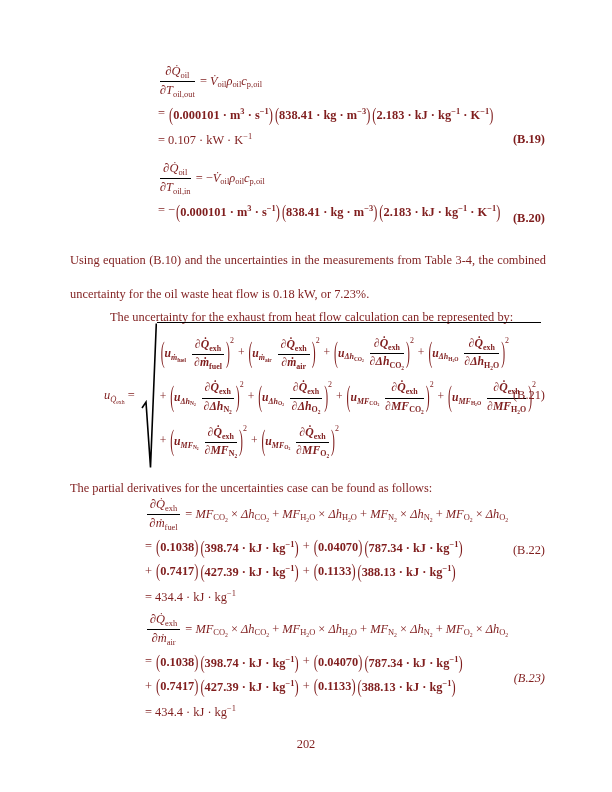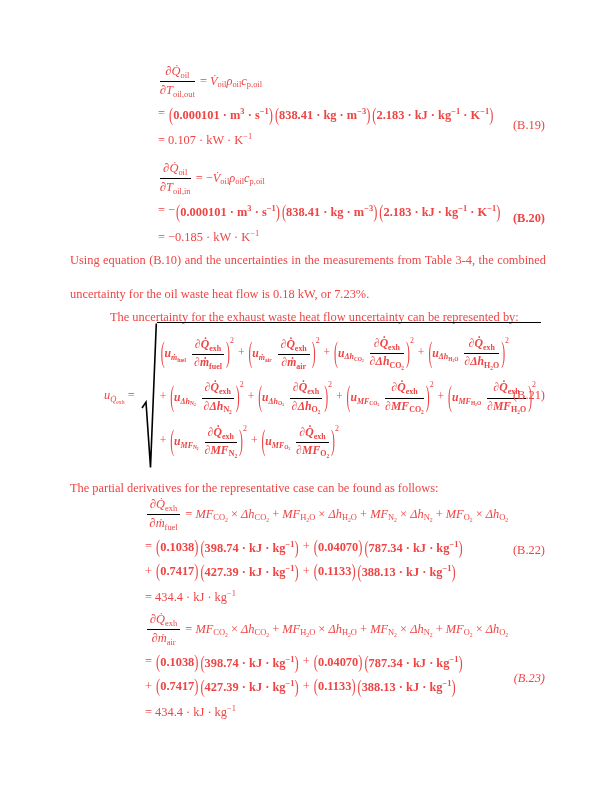--- a/index.html
+++ b/index.html
@@ -1,21 +1,21 @@
 <!DOCTYPE html>
 <html><head>
 <meta charset="utf-8">
 <style>
   html,body{margin:0;padding:0;background:#e8e8e8;}
   .page{
     position:relative;
     width:612px;height:792px;
     margin:0 auto;
     background:#ffffff;
-    color:#ef4444;
+    color:#7f1d1d;
     font-family:"Liberation Serif","DejaVu Serif",serif;
     font-size:12.4px;
     overflow:hidden;
   }
   .para{position:absolute;text-align:justify;line-height:34px;}
   .para.lastleft{text-align-last:left;}
   .indent{text-indent:40px;}
   .eq{position:absolute;}
   .eqline{white-space:nowrap;margin-bottom:7px;line-height:1.25;}
   .eqlabel{position:absolute;right:0;font-style:normal;}
@@ -47,63 +47,63 @@
 </style>
 </head>
 <body>
 
 <div class="page">
 
   <div class="eq" style="top:64px;left:158px;width:387px;">
     <div class="eqline"><span class="mfrac"><span class="mnum"><span class="mi">∂Q̇</span><span class="msub"><span class="mr">oil</span></span></span><span class="mden"><span class="mi">∂T</span><span class="msub"><span class="mr">oil,out</span></span></span></span><span class="mr"> = </span><span class="mi">V̇</span><span class="msub"><span class="mr">oil</span></span><span class="mi">ρ</span><span class="msub"><span class="mr">oil</span></span><span class="mi">c</span><span class="msub"><span class="mr">p,oil</span></span></div>
     <div class="eqline"><span class="mr">= </span><span class="mparen pm"><span class="mlp">(</span><span class="mpc"><span class="mr">0.000101 · m</span><span class="msup"><span class="mr">3</span></span><span class="mr"> · s</span><span class="msup"><span class="mr">−1</span></span></span><span class="mrp">)</span></span><span class="mparen pm"><span class="mlp">(</span><span class="mpc"><span class="mr">838.41 · kg · m</span><span class="msup"><span class="mr">−3</span></span></span><span class="mrp">)</span></span><span class="mparen pm"><span class="mlp">(</span><span class="mpc"><span class="mr">2.183 · kJ · kg</span><span class="msup"><span class="mr">−1</span></span><span class="mr"> · K</span><span class="msup"><span class="mr">−1</span></span></span><span class="mrp">)</span></span></div>
     <div class="eqline"><span class="mr">= 0.107 · kW · K</span><span class="msup"><span class="mr">−1</span></span></div>
-    <div class="eqlabel" style="top:54px;">(B.19)</div>
+    <div class="eqlabel" style="top:68px;font-weight:bold;">(B.19)</div>
   </div>
 
   <div class="eq" style="top:161px;left:158px;width:387px;">
     <div class="eqline"><span class="mfrac"><span class="mnum"><span class="mi">∂Q̇</span><span class="msub"><span class="mr">oil</span></span></span><span class="mden"><span class="mi">∂T</span><span class="msub"><span class="mr">oil,in</span></span></span></span><span class="mr"> = −</span><span class="mi">V̇</span><span class="msub"><span class="mr">oil</span></span><span class="mi">ρ</span><span class="msub"><span class="mr">oil</span></span><span class="mi">c</span><span class="msub"><span class="mr">p,oil</span></span></div>
     <div class="eqline"><span class="mr">= −</span><span class="mparen pm"><span class="mlp">(</span><span class="mpc"><span class="mr">0.000101 · m</span><span class="msup"><span class="mr">3</span></span><span class="mr"> · s</span><span class="msup"><span class="mr">−1</span></span></span><span class="mrp">)</span></span><span class="mparen pm"><span class="mlp">(</span><span class="mpc"><span class="mr">838.41 · kg · m</span><span class="msup"><span class="mr">−3</span></span></span><span class="mrp">)</span></span><span class="mparen pm"><span class="mlp">(</span><span class="mpc"><span class="mr">2.183 · kJ · kg</span><span class="msup"><span class="mr">−1</span></span><span class="mr"> · K</span><span class="msup"><span class="mr">−1</span></span></span><span class="mrp">)</span></span></div>
-    <div class="eqline"><span class="mr">= −0.185 · kW · K</span><span class="msup"><span class="mr">−1</span></span></div>
     <div class="eqlabel" style="top:50px;font-weight:bold;">(B.20)</div>
   </div>
 
   <div class="para lastleft" style="top:243px;left:70px;width:476px;">Using equation (B.10) and the uncertainties in the measurements from Table 3-4, the combined uncertainty for the oil waste heat flow is 0.18 kW, or 7.23%.</div>
 
-  <div class="para indent" style="top:300px;left:70px;width:476px;">The uncertainty for the exhaust waste heat flow uncertainty can be represented by:</div>
+  <div class="para indent" style="top:300px;left:70px;width:476px;">The uncertainty for the exhaust from heat flow calculation can be represented by:</div>
 
   <div class="eq" style="top:322px;left:104px;width:441px;">
     <div class="b21line">
       <span><span class="mi">u</span><span class="msub"><span class="mi">Q̇</span><span class="msub"><span class="mr">exh</span></span></span><span class="mr">  =  </span></span>
       <span class="sqrt">
         <svg viewBox="0 0 16 100" preserveAspectRatio="none">
           <path d="M1 58 L5 54 L9.5 98 L15.3 1" fill="none" stroke="#000" stroke-width="1.6" vector-effect="non-scaling-stroke"></path>
         </svg>
         <span class="sqrt-body">
           <div class="sqrt-row"><span class="mparen pt"><span class="mlp">(</span><span class="mpc"><span class="mi">u</span><span class="msub"><span class="mi">ṁ</span><span class="msub"><span class="mr">fuel</span></span></span><span class="mgap" style="width: 4px;"></span><span class="mfrac"><span class="mnum"><span class="mi">∂Q̇</span><span class="msub"><span class="mr">exh</span></span></span><span class="mden"><span class="mi">∂ṁ</span><span class="msub"><span class="mr">fuel</span></span></span></span></span><span class="mrp">)</span><span class="mexp">2</span></span><span class="mr"> + </span><span class="mparen pt"><span class="mlp">(</span><span class="mpc"><span class="mi">u</span><span class="msub"><span class="mi">ṁ</span><span class="msub"><span class="mr">air</span></span></span><span class="mgap" style="width: 4px;"></span><span class="mfrac"><span class="mnum"><span class="mi">∂Q̇</span><span class="msub"><span class="mr">exh</span></span></span><span class="mden"><span class="mi">∂ṁ</span><span class="msub"><span class="mr">air</span></span></span></span></span><span class="mrp">)</span><span class="mexp">2</span></span><span class="mr"> + </span><span class="mparen pt"><span class="mlp">(</span><span class="mpc"><span class="mi">u</span><span class="msub"><span class="mi">Δh</span><span class="msub"><span class="mr">CO</span><span class="msub"><span class="mr">2</span></span></span></span><span class="mgap" style="width: 4px;"></span><span class="mfrac"><span class="mnum"><span class="mi">∂Q̇</span><span class="msub"><span class="mr">exh</span></span></span><span class="mden"><span class="mi">∂Δh</span><span class="msub"><span class="mr">CO</span><span class="msub"><span class="mr">2</span></span></span></span></span></span><span class="mrp">)</span><span class="mexp">2</span></span><span class="mr"> + </span><span class="mparen pt"><span class="mlp">(</span><span class="mpc"><span class="mi">u</span><span class="msub"><span class="mi">Δh</span><span class="msub"><span class="mr">H</span><span class="msub"><span class="mr">2</span></span><span class="mr">O</span></span></span><span class="mgap" style="width: 4px;"></span><span class="mfrac"><span class="mnum"><span class="mi">∂Q̇</span><span class="msub"><span class="mr">exh</span></span></span><span class="mden"><span class="mi">∂Δh</span><span class="msub"><span class="mr">H</span><span class="msub"><span class="mr">2</span></span><span class="mr">O</span></span></span></span></span><span class="mrp">)</span><span class="mexp">2</span></span></div>
           <div class="sqrt-row"><span class="mr">+ </span><span class="mparen pt"><span class="mlp">(</span><span class="mpc"><span class="mi">u</span><span class="msub"><span class="mi">Δh</span><span class="msub"><span class="mr">N</span><span class="msub"><span class="mr">2</span></span></span></span><span class="mgap" style="width: 4px;"></span><span class="mfrac"><span class="mnum"><span class="mi">∂Q̇</span><span class="msub"><span class="mr">exh</span></span></span><span class="mden"><span class="mi">∂Δh</span><span class="msub"><span class="mr">N</span><span class="msub"><span class="mr">2</span></span></span></span></span></span><span class="mrp">)</span><span class="mexp">2</span></span><span class="mr"> + </span><span class="mparen pt"><span class="mlp">(</span><span class="mpc"><span class="mi">u</span><span class="msub"><span class="mi">Δh</span><span class="msub"><span class="mr">O</span><span class="msub"><span class="mr">2</span></span></span></span><span class="mgap" style="width: 4px;"></span><span class="mfrac"><span class="mnum"><span class="mi">∂Q̇</span><span class="msub"><span class="mr">exh</span></span></span><span class="mden"><span class="mi">∂Δh</span><span class="msub"><span class="mr">O</span><span class="msub"><span class="mr">2</span></span></span></span></span></span><span class="mrp">)</span><span class="mexp">2</span></span><span class="mr"> + </span><span class="mparen pt"><span class="mlp">(</span><span class="mpc"><span class="mi">u</span><span class="msub"><span class="mi">MF</span><span class="msub"><span class="mr">CO</span><span class="msub"><span class="mr">2</span></span></span></span><span class="mgap" style="width: 4px;"></span><span class="mfrac"><span class="mnum"><span class="mi">∂Q̇</span><span class="msub"><span class="mr">exh</span></span></span><span class="mden"><span class="mi">∂MF</span><span class="msub"><span class="mr">CO</span><span class="msub"><span class="mr">2</span></span></span></span></span></span><span class="mrp">)</span><span class="mexp">2</span></span><span class="mr"> + </span><span class="mparen pt"><span class="mlp">(</span><span class="mpc"><span class="mi">u</span><span class="msub"><span class="mi">MF</span><span class="msub"><span class="mr">H</span><span class="msub"><span class="mr">2</span></span><span class="mr">O</span></span></span><span class="mgap" style="width: 4px;"></span><span class="mfrac"><span class="mnum"><span class="mi">∂Q̇</span><span class="msub"><span class="mr">exh</span></span></span><span class="mden"><span class="mi">∂MF</span><span class="msub"><span class="mr">H</span><span class="msub"><span class="mr">2</span></span><span class="mr">O</span></span></span></span></span><span class="mrp">)</span><span class="mexp">2</span></span></div>
           <div class="sqrt-row"><span class="mr">+ </span><span class="mparen pt"><span class="mlp">(</span><span class="mpc"><span class="mi">u</span><span class="msub"><span class="mi">MF</span><span class="msub"><span class="mr">N</span><span class="msub"><span class="mr">2</span></span></span></span><span class="mgap" style="width: 4px;"></span><span class="mfrac"><span class="mnum"><span class="mi">∂Q̇</span><span class="msub"><span class="mr">exh</span></span></span><span class="mden"><span class="mi">∂MF</span><span class="msub"><span class="mr">N</span><span class="msub"><span class="mr">2</span></span></span></span></span></span><span class="mrp">)</span><span class="mexp">2</span></span><span class="mr"> + </span><span class="mparen pt"><span class="mlp">(</span><span class="mpc"><span class="mi">u</span><span class="msub"><span class="mi">MF</span><span class="msub"><span class="mr">O</span><span class="msub"><span class="mr">2</span></span></span></span><span class="mgap" style="width: 4px;"></span><span class="mfrac"><span class="mnum"><span class="mi">∂Q̇</span><span class="msub"><span class="mr">exh</span></span></span><span class="mden"><span class="mi">∂MF</span><span class="msub"><span class="mr">O</span><span class="msub"><span class="mr">2</span></span></span></span></span></span><span class="mrp">)</span><span class="mexp">2</span></span></div>
         </span>
       </span>
     </div>
     <div class="eqlabel" style="top:66px;margin-left:27px;">(B.21)</div>
   </div>
 
-  <div class="para" style="top:471px;left:70px;width:476px;">The partial derivatives for the representative case can be found as follows:</div>
+  <div class="para" style="top:471px;left:70px;width:476px;">The partial derivatives for the uncertainties case can be found as follows:</div>
 
   <div class="eq" style="top:497px;left:145px;width:400px;">
     <div class="eqline"><span class="mfrac"><span class="mnum"><span class="mi">∂Q̇</span><span class="msub"><span class="mr">exh</span></span></span><span class="mden"><span class="mi">∂ṁ</span><span class="msub"><span class="mr">fuel</span></span></span></span><span class="mr"> = </span><span class="mi">MF</span><span class="msub"><span class="mr">CO</span><span class="msub"><span class="mr">2</span></span></span><span class="mr"> × </span><span class="mi">Δh</span><span class="msub"><span class="mr">CO</span><span class="msub"><span class="mr">2</span></span></span><span class="mr"> + </span><span class="mi">MF</span><span class="msub"><span class="mr">H</span><span class="msub"><span class="mr">2</span></span><span class="mr">O</span></span><span class="mr"> × </span><span class="mi">Δh</span><span class="msub"><span class="mr">H</span><span class="msub"><span class="mr">2</span></span><span class="mr">O</span></span><span class="mr"> + </span><span class="mi">MF</span><span class="msub"><span class="mr">N</span><span class="msub"><span class="mr">2</span></span></span><span class="mr"> × </span><span class="mi">Δh</span><span class="msub"><span class="mr">N</span><span class="msub"><span class="mr">2</span></span></span><span class="mr"> + </span><span class="mi">MF</span><span class="msub"><span class="mr">O</span><span class="msub"><span class="mr">2</span></span></span><span class="mr"> × </span><span class="mi">Δh</span><span class="msub"><span class="mr">O</span><span class="msub"><span class="mr">2</span></span></span></div>
     <div class="eqline"><span class="mr">= </span><span class="mparen pm"><span class="mlp">(</span><span class="mpc"><span class="mr">0.1038</span></span><span class="mrp">)</span></span><span class="mparen pm"><span class="mlp">(</span><span class="mpc"><span class="mr">398.74 · kJ · kg</span><span class="msup"><span class="mr">−1</span></span></span><span class="mrp">)</span></span><span class="mr"> + </span><span class="mparen pm"><span class="mlp">(</span><span class="mpc"><span class="mr">0.04070</span></span><span class="mrp">)</span></span><span class="mparen pm"><span class="mlp">(</span><span class="mpc"><span class="mr">787.34 · kJ · kg</span><span class="msup"><span class="mr">−1</span></span></span><span class="mrp">)</span></span></div>
     <div class="eqline"><span class="mr">+ </span><span class="mparen pm"><span class="mlp">(</span><span class="mpc"><span class="mr">0.7417</span></span><span class="mrp">)</span></span><span class="mparen pm"><span class="mlp">(</span><span class="mpc"><span class="mr">427.39 · kJ · kg</span><span class="msup"><span class="mr">−1</span></span></span><span class="mrp">)</span></span><span class="mr"> + </span><span class="mparen pm"><span class="mlp">(</span><span class="mpc"><span class="mr">0.1133</span></span><span class="mrp">)</span></span><span class="mparen pm"><span class="mlp">(</span><span class="mpc"><span class="mr">388.13 · kJ · kg</span><span class="msup"><span class="mr">−1</span></span></span><span class="mrp">)</span></span></div>
     <div class="eqline"><span class="mr">= 434.4 · kJ · kg</span><span class="msup"><span class="mr">−1</span></span></div>
     <div class="eqlabel" style="top:46px;">(B.22)</div>
   </div>
 
   <div class="eq" style="top:612px;left:145px;width:400px;">
     <div class="eqline"><span class="mfrac"><span class="mnum"><span class="mi">∂Q̇</span><span class="msub"><span class="mr">exh</span></span></span><span class="mden"><span class="mi">∂ṁ</span><span class="msub"><span class="mr">air</span></span></span></span><span class="mr"> = </span><span class="mi">MF</span><span class="msub"><span class="mr">CO</span><span class="msub"><span class="mr">2</span></span></span><span class="mr"> × </span><span class="mi">Δh</span><span class="msub"><span class="mr">CO</span><span class="msub"><span class="mr">2</span></span></span><span class="mr"> + </span><span class="mi">MF</span><span class="msub"><span class="mr">H</span><span class="msub"><span class="mr">2</span></span><span class="mr">O</span></span><span class="mr"> × </span><span class="mi">Δh</span><span class="msub"><span class="mr">H</span><span class="msub"><span class="mr">2</span></span><span class="mr">O</span></span><span class="mr"> + </span><span class="mi">MF</span><span class="msub"><span class="mr">N</span><span class="msub"><span class="mr">2</span></span></span><span class="mr"> × </span><span class="mi">Δh</span><span class="msub"><span class="mr">N</span><span class="msub"><span class="mr">2</span></span></span><span class="mr"> + </span><span class="mi">MF</span><span class="msub"><span class="mr">O</span><span class="msub"><span class="mr">2</span></span></span><span class="mr"> × </span><span class="mi">Δh</span><span class="msub"><span class="mr">O</span><span class="msub"><span class="mr">2</span></span></span></div>
     <div class="eqline"><span class="mr">= </span><span class="mparen pm"><span class="mlp">(</span><span class="mpc"><span class="mr">0.1038</span></span><span class="mrp">)</span></span><span class="mparen pm"><span class="mlp">(</span><span class="mpc"><span class="mr">398.74 · kJ · kg</span><span class="msup"><span class="mr">−1</span></span></span><span class="mrp">)</span></span><span class="mr"> + </span><span class="mparen pm"><span class="mlp">(</span><span class="mpc"><span class="mr">0.04070</span></span><span class="mrp">)</span></span><span class="mparen pm"><span class="mlp">(</span><span class="mpc"><span class="mr">787.34 · kJ · kg</span><span class="msup"><span class="mr">−1</span></span></span><span class="mrp">)</span></span></div>
     <div class="eqline"><span class="mr">+ </span><span class="mparen pm"><span class="mlp">(</span><span class="mpc"><span class="mr">0.7417</span></span><span class="mrp">)</span></span><span class="mparen pm"><span class="mlp">(</span><span class="mpc"><span class="mr">427.39 · kJ · kg</span><span class="msup"><span class="mr">−1</span></span></span><span class="mrp">)</span></span><span class="mr"> + </span><span class="mparen pm"><span class="mlp">(</span><span class="mpc"><span class="mr">0.1133</span></span><span class="mrp">)</span></span><span class="mparen pm"><span class="mlp">(</span><span class="mpc"><span class="mr">388.13 · kJ · kg</span><span class="msup"><span class="mr">−1</span></span></span><span class="mrp">)</span></span></div>
     <div class="eqline"><span class="mr">= 434.4 · kJ · kg</span><span class="msup"><span class="mr">−1</span></span></div>
     <div class="eqlabel" style="top:59px;font-style:italic;">(B.23)</div>
   </div>
 
+  <div class="pagenum" style="top:737px;">202</div>
 
 </div>
 
 </body></html>

